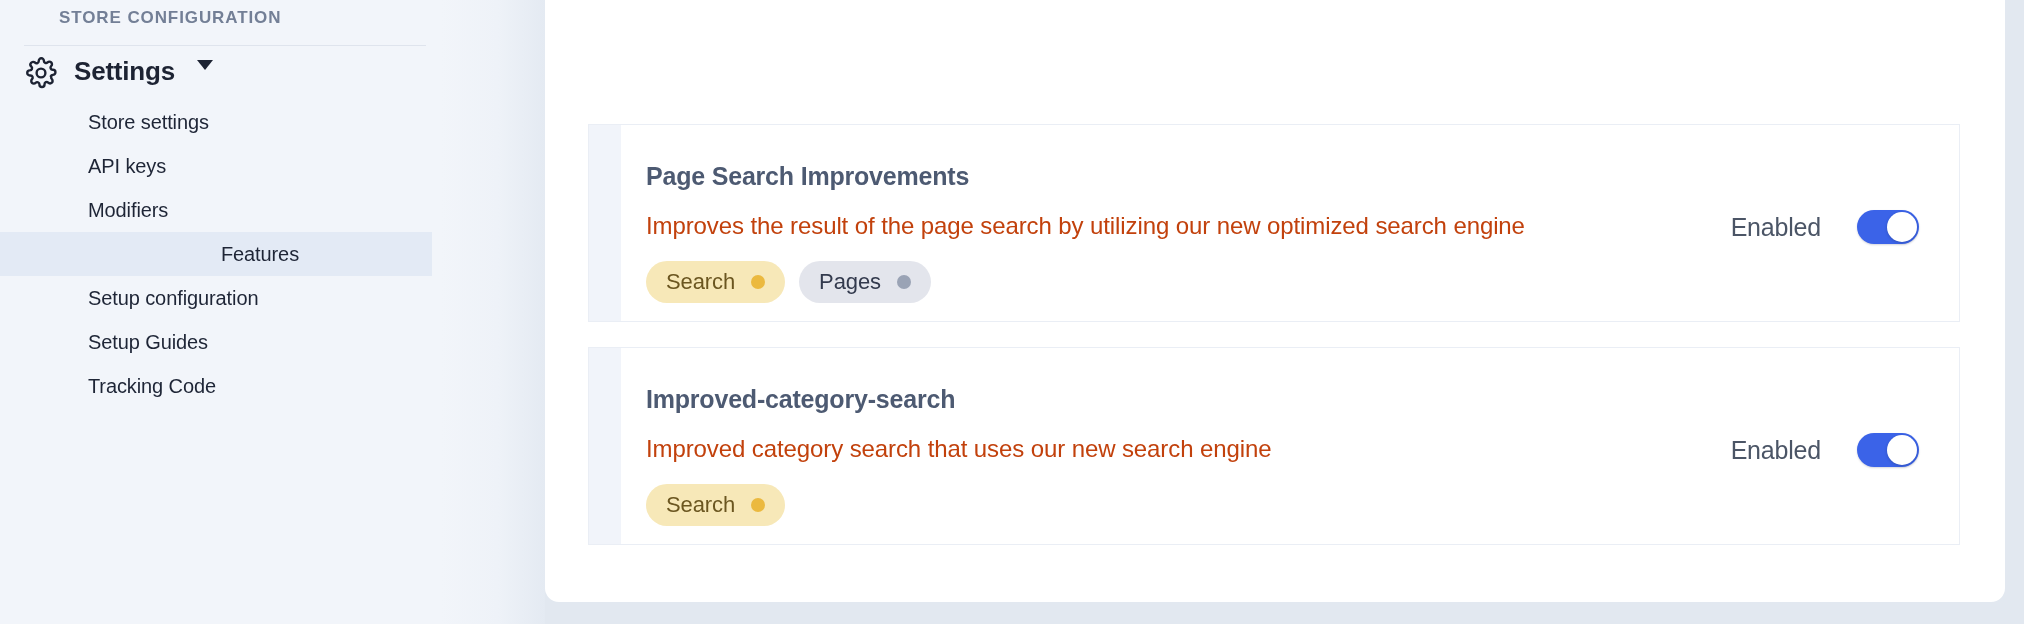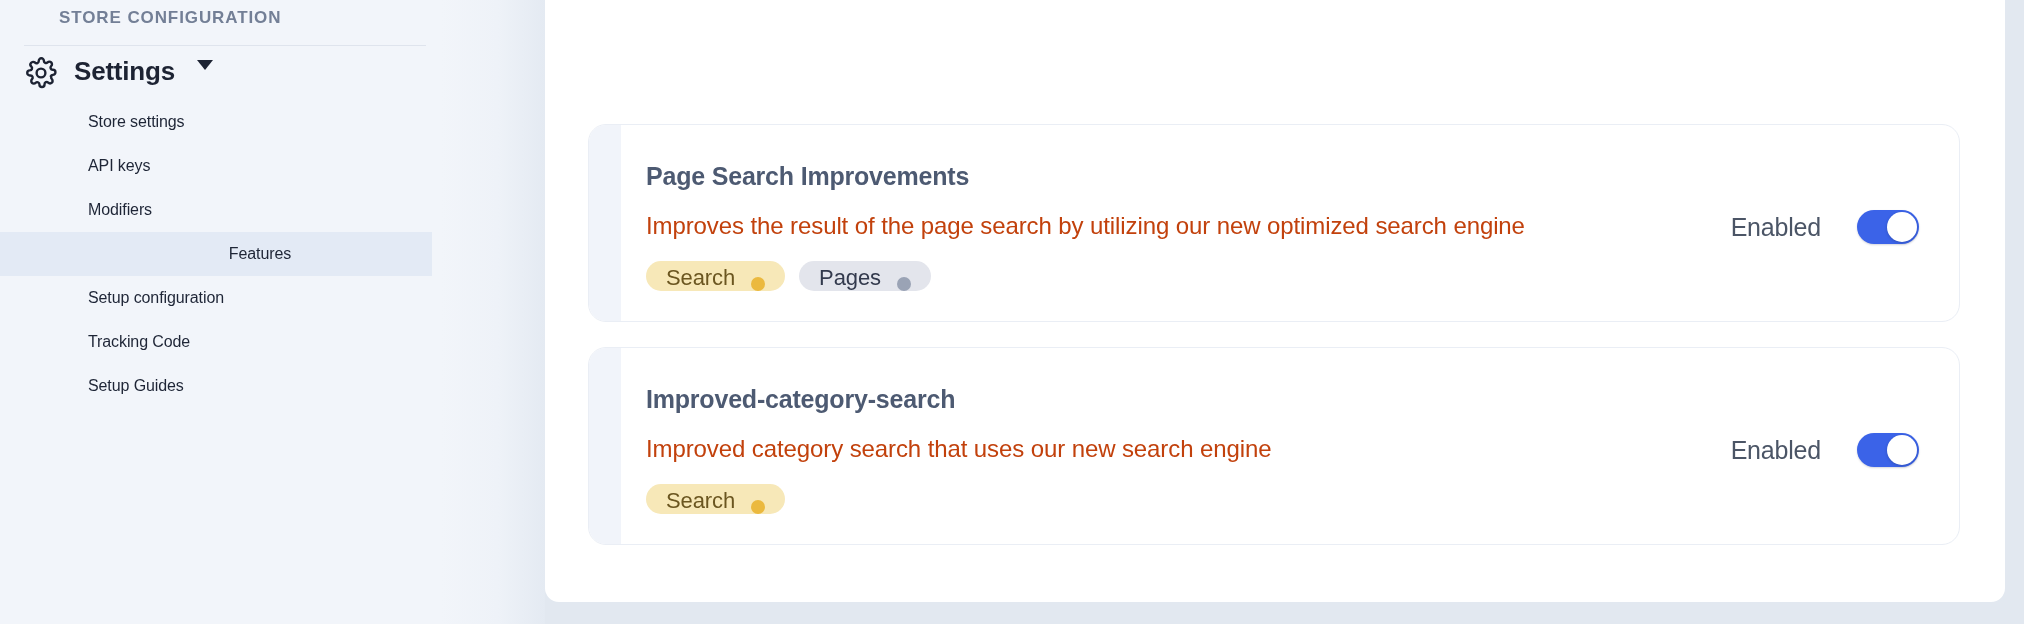--- a/index.html
+++ b/index.html
@@ -74,21 +74,21 @@
   #nav-list {
     position: absolute;
     left: 0; top: 100px;
     width: 440px;
   }
   .nav-item {
     height: 44px;
     display: flex;
     align-items: center;
     padding-left: 88px;
-    font-size: 16px;
+    font-size: 20px;
     color: #1e2536;
     cursor: pointer;
     letter-spacing: -0.1px;
   }
   .nav-item.active {
     background: #e3eaf5;
     width: 432px;
     justify-content: center;
   }
 
@@ -105,21 +105,21 @@
 
   #cards-area {
     position: absolute;
     left: 43px; top: 144px;
     width: 1372px;
   }
 
   .feature-card {
     position: relative;
     border: 1px solid #eaeef5;
-    border-radius: 18px;
+    border-radius: 0;
     background: #ffffff;
     height: 198px;
     margin-bottom: 25px;
     overflow: hidden;
   }
   .card-accent {
     position: absolute;
     left: 0; top: 0;
     width: 32px; height: 100%;
     background: #f1f4fa;
@@ -147,23 +147,23 @@
     color: #c2410c;
     letter-spacing: -0.1px;
     margin-bottom: 21px;
   }
   .tag-row {
     display: flex;
     gap: 14px;
   }
   .tag {
     display: inline-flex;
-    align-items: flex-end;
+    align-items: center;
     gap: 16px;
-    height: 30px;
+    height: 42px;
     padding: 0 20px;
     border-radius: 21px;
     font-size: 22px;
     letter-spacing: -0.1px;
   }
   .tag-dot {
     width: 14px; height: 14px;
     border-radius: 50%;
     flex: 0 0 auto;
   }
@@ -232,24 +232,24 @@
       <div class="nav-item">
         <span>Modifiers</span>
       </div>
       <div class="nav-item active">
         <span>Features</span>
       </div>
       <div class="nav-item">
         <span>Setup configuration</span>
       </div>
       <div class="nav-item">
+        <span>Setup Guides</span>
+      </div>
+      <div class="nav-item">
         <span>Tracking Code</span>
-      </div>
-      <div class="nav-item">
-        <span>Setup Guides</span>
       </div>
     </div>
 
   <div id="sidebar-shadow"></div>
 </div>
 
 <div id="main-panel">
   <div id="cards-area">
       <div class="feature-card">
         <div class="card-accent"></div>

